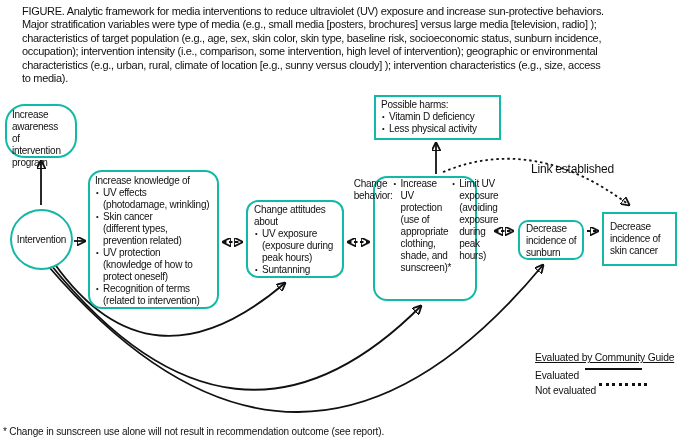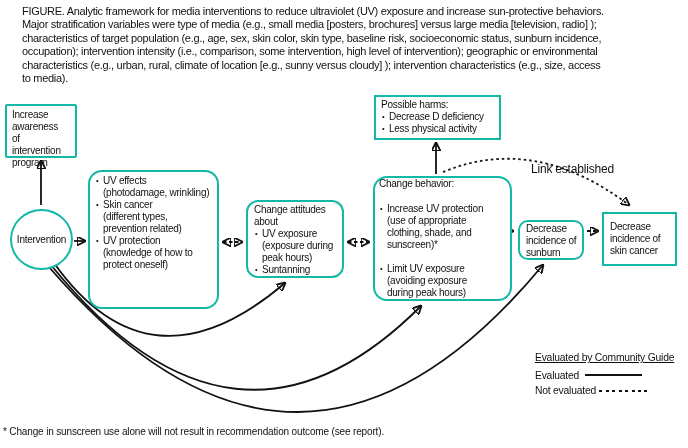--- a/index.html
+++ b/index.html
@@ -18,40 +18,40 @@
   .node {
     position:absolute; box-sizing:border-box; background:#fff;
     border:2px solid #14b8a6; font-size:10px; line-height:12px; letter-spacing:-0.25px;
   }
   .round  { border-radius:12px; }
   .square { border-radius:0; border-width:2.5px; }
   .pre    { white-space:pre-line; }
   .brow   { display:grid; grid-template-columns:8px 1fr; }
   .brow::before { content:"•"; font-size:7.5px; line-height:12px; padding-left:1px; }
 
-  .awareness { left:5px;  top:104px; width:72px;  height:54px;  padding:3px 12px 0 5px; border-radius:2px; }
+  .awareness { left:5px;  top:104px; width:72px;  height:54px;  padding:3px 12px 0 5px; border-radius:20px; }
   .circle {
     left:10px; top:209px; width:63px; height:61px; border-radius:50%;
     display:flex; align-items:center; justify-content:center; text-align:center;
   }
   .knowledge { left:88px;  top:170px; width:131px; height:139px; padding:3px 2px 0 5px; border-radius:14px; }
   .attitudes { left:246px; top:200px; width:98px;  height:78px;  padding:2px 1px 16px 6px; }
-  .behavior  { left:373px; top:176px; width:139px; height:125px; padding:0 2px 0 4px;
-               display:flex; flex-direction:column; justify-content:space-between; border-radius:14px; }
+  .behavior  { left:373px; top:176px; width:104px; height:125px; padding:0 2px 0 4px;
+               display:flex; flex-direction:row; justify-content:center; border-radius:14px; }
   .harms     { left:374px; top:95px;  width:127px; height:45px;  padding:2px 2px 0 5px; }
   .sunburn   { left:518px; top:220px; width:66px;  height:40px;  padding:1px 0 0 6px; border-radius:10px; }
   .skincancer{ left:602px; top:212px; width:75px;  height:54px;  padding-left:6px;
                display:flex; align-items:center; }
 
   .linklabel { position:absolute; left:531px; top:162px; font-size:12px; letter-spacing:-0.2px; }
 
   
   .legend { position:absolute; left:535px; top:350px; font-size:10.3px; letter-spacing:-0.2px; line-height:15.5px; }
   .legend .lt { text-decoration:underline; margin-bottom:2px; }
-  .lrow { display:flex; align-items:center; }
+  .lrow { display:flex; align-items:flex-start; }
   .line-solid  { width:57px; height:0; border-top:2px solid #111; margin-left:6px; }
   .line-dashed { width:48px; height:2.5px; margin-left:3px;
                  background:repeating-linear-gradient(90deg,#111 0 3px,transparent 3px 6.5px); }
 
   .footnote { position:absolute; left:3px; top:426px; font-size:10px; letter-spacing:-0.15px; }
 
   .arrows { position:absolute; left:0; top:0; width:688px; height:448px; }
   .arrows path, .arrows line { stroke:#111; fill:none; stroke-width:1.8; }
 </style>
 </head>
@@ -95,33 +95,38 @@
 awareness of
 intervention
 program</span>
   </div>
 
   <div class="node circle">
     <span>Intervention</span>
   </div>
 
   <div class="node round knowledge">
+    <div class="title">Increase knowledge of</div>
     <div class="brow">
         <span class="pre">UV effects
 (photodamage, wrinkling)</span>
       </div>
     <div class="brow">
         <span class="pre">Skin cancer
 (different types,
 prevention related)</span>
       </div>
     <div class="brow">
         <span class="pre">UV protection
 (knowledge of how to
 protect oneself)</span>
+      </div>
+    <div class="brow">
+        <span class="pre">Recognition of terms
+(related to intervention)</span>
       </div>
   </div>
 
   <div class="node round attitudes">
     <div class="title">Change attitudes about</div>
     <div class="brow">
         <span class="pre">UV exposure
 (exposure during
 peak hours)</span>
       </div>
@@ -141,21 +146,21 @@
     <div class="brow">
         <span class="pre">Limit UV exposure
 (avoiding exposure
 during peak hours)</span>
       </div>
   </div>
 
   <div class="node square harms">
     <div class="title">Possible harms:</div>
     <div class="brow">
-        <span class="pre">Decrease D deficiency</span>
+        <span class="pre">Vitamin D deficiency</span>
       </div>
     <div class="brow">
         <span class="pre">Less physical activity</span>
       </div>
   </div>
 
   <div class="node round sunburn">
     <span class="pre">Decrease
 incidence of
 sunburn</span>

